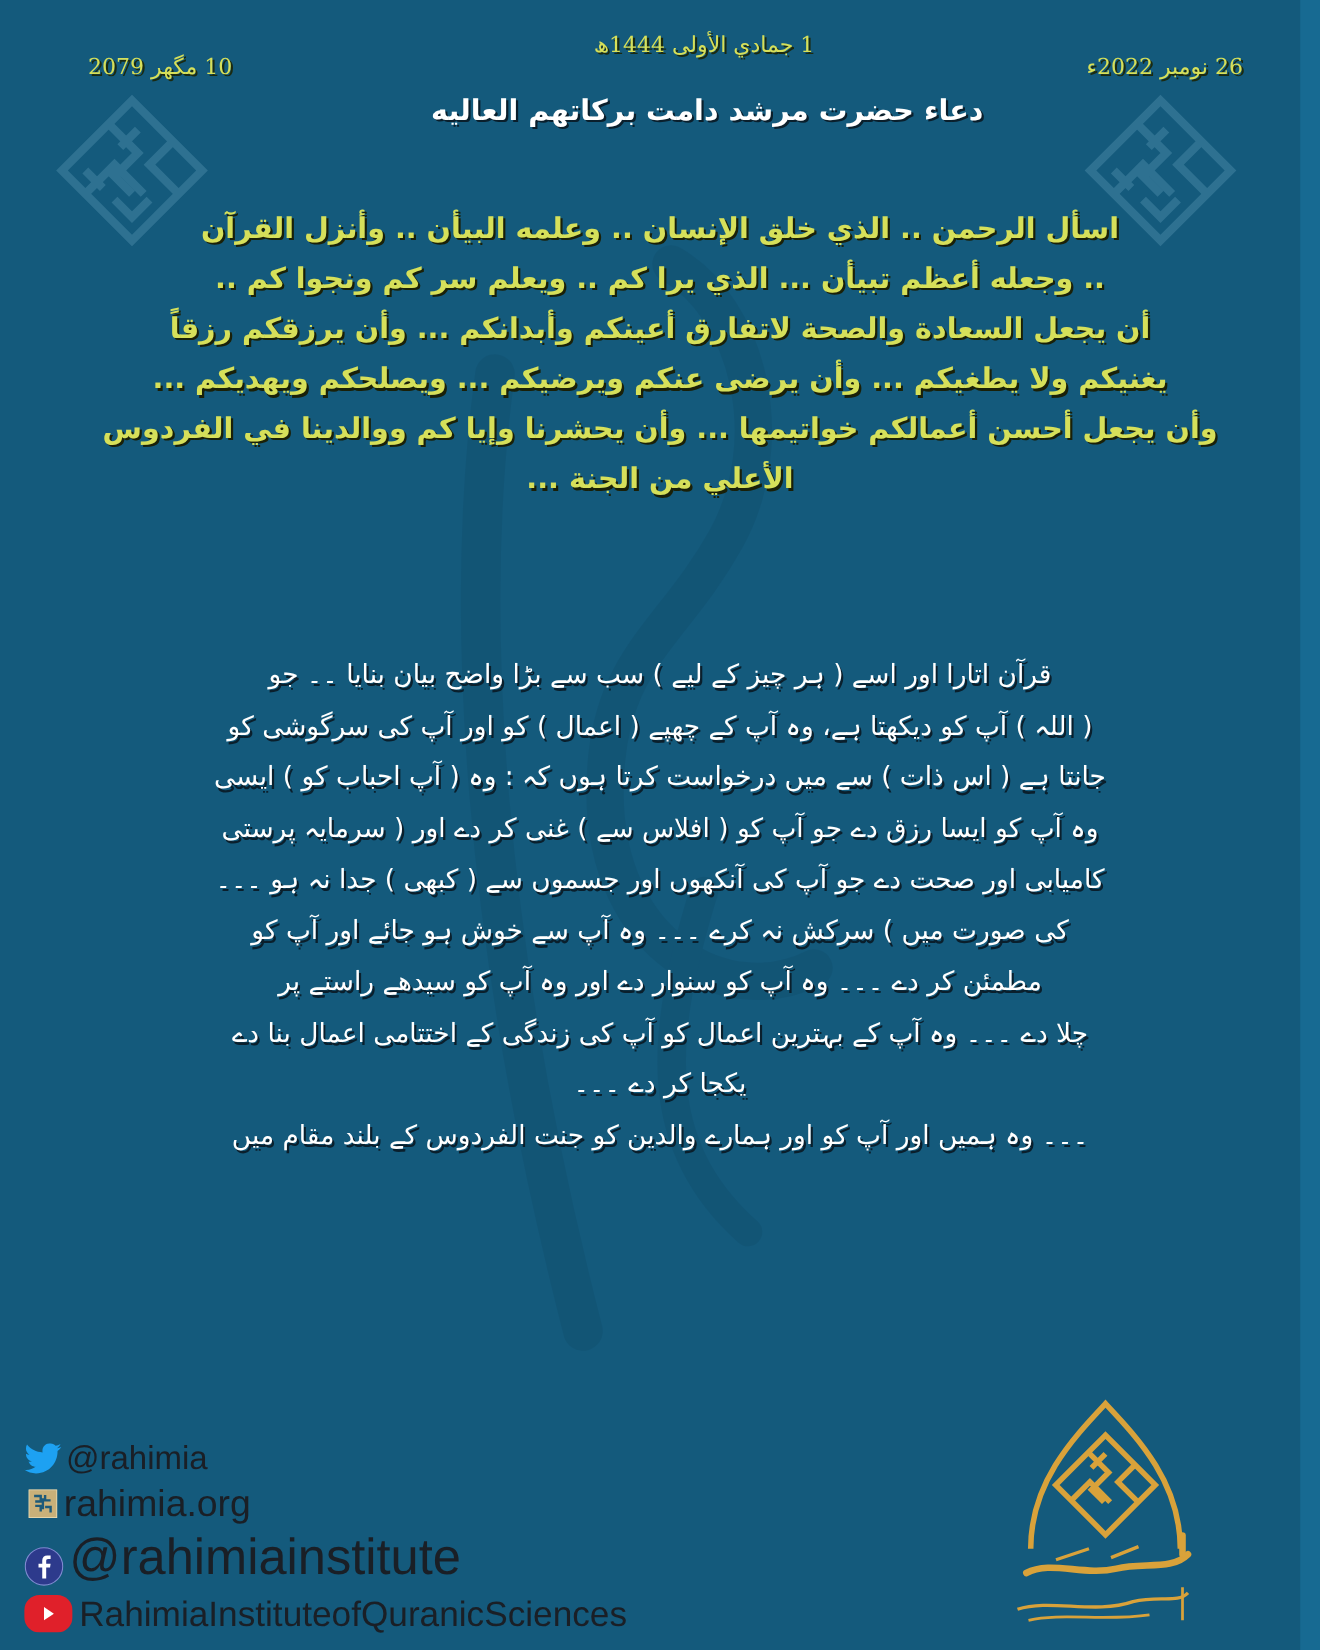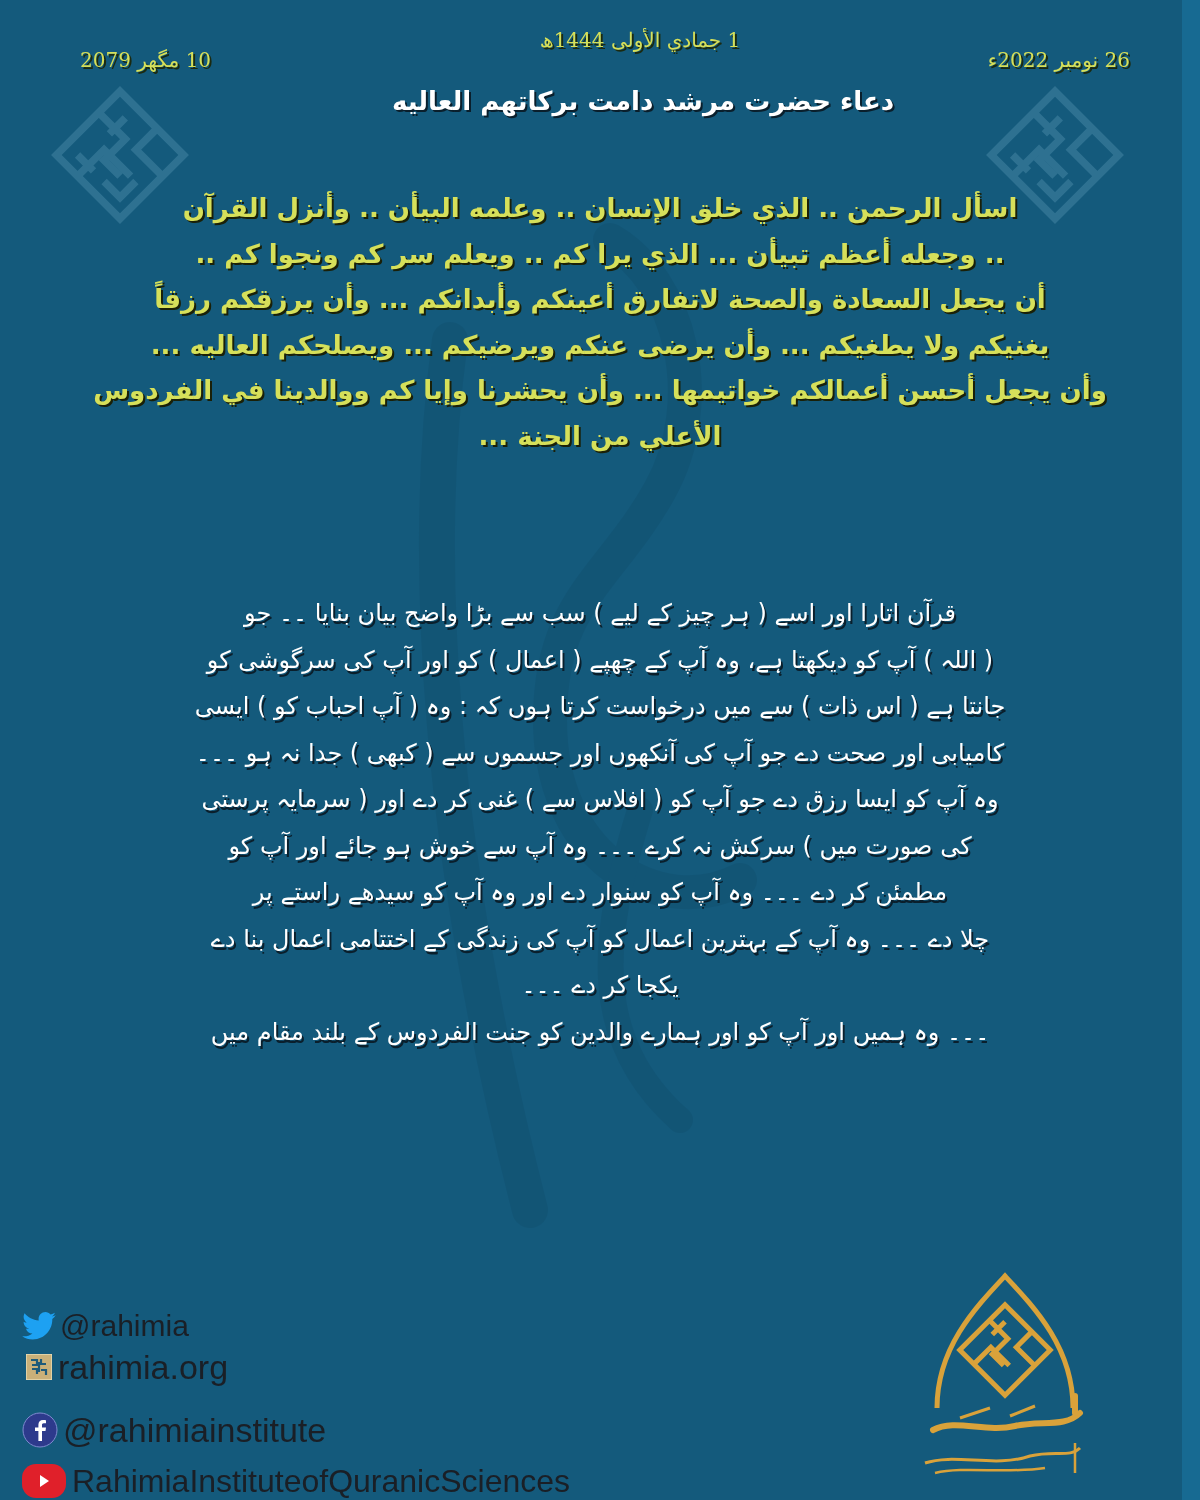--- a/index.html
+++ b/index.html
@@ -54,21 +54,21 @@
   .urdu div { white-space:nowrap; }
   .social {
     position:absolute; left:22px; top:1306px;
   }
   .social-row {
     display:flex; align-items:center; color:#1a1f26;
     font-family:"Liberation Sans", sans-serif; white-space:nowrap;
   }
   .row-tw { font-size:30px; height:40px; }
   .row-web { font-size:34px; height:42px; margin-top:0px; }
-  .row-fb { font-size:34px; height:52px; margin-top:16px; }
+  .row-fb { font-size:46px; height:52px; margin-top:2px;align-items:flex-end; }
   .row-yt { font-size:32px; height:50px; margin-top:0px; }
   .icon-tw { width:34px; height:28px; margin-right:4px; }
   .icon-web { width:26px; height:26px; margin-right:6px; margin-left:4px; }
   .icon-fb { width:36px; height:36px; margin-right:5px; }
   .icon-yt { width:44px; height:34px; margin-right:6px; }
   .logo {
     position:absolute; left:915px; top:1268px; width:180px; height:215px;
   }
 </style>
 </head>
@@ -100,31 +100,31 @@
 <div class="date hijri">1 جمادي الأولى 1444ھ</div>
 <div class="date greg">26 نومبر 2022ء</div>
 <div class="date bikrami">10 مگھر 2079</div>
 
 <div class="title">دعاء حضرت مرشد دامت برکاتهم العاليه</div>
 
 <div class="arabic">
   <div>اسأل الرحمن .. الذي خلق الإنسان .. وعلمه البيأن .. وأنزل القرآن</div>
   <div>.. وجعله أعظم تبيأن ... الذي يرا كم .. ويعلم سر كم ونجوا كم ..</div>
   <div>أن يجعل السعادة والصحة لاتفارق أعينكم وأبدانكم ... وأن يرزقكم رزقاً</div>
-  <div>يغنيكم ولا يطغيكم ... وأن يرضى عنكم ويرضيكم ... ويصلحكم العاليه ...</div>
+  <div>يغنيكم ولا يطغيكم ... وأن يرضى عنكم ويرضيكم ... ويصلحكم ويهديكم ...</div>
   <div>وأن يجعل أحسن أعمالكم خواتيمها ... وأن يحشرنا وإيا كم ووالدينا في الفردوس</div>
   <div>الأعلي من الجنة ...</div>
 </div>
 
 <div class="urdu">
   <div>قرآن اتارا اور اسے ( ہر چیز کے لیے ) سب سے بڑا واضح بیان بنایا ۔۔ جو</div>
   <div>( اللہ ) آپ کو دیکھتا ہے، وہ آپ کے چھپے ( اعمال ) کو اور آپ کی سرگوشی کو</div>
   <div>جانتا ہے ( اس ذات ) سے میں درخواست کرتا ہوں کہ : وہ ( آپ احباب کو ) ایسی</div>
+  <div>وہ آپ کو ایسا رزق دے جو آپ کو ( افلاس سے ) غنی کر دے اور ( سرمایہ پرستی</div>
   <div>کامیابی اور صحت دے جو آپ کی آنکھوں اور جسموں سے ( کبھی ) جدا نہ ہو ۔۔۔</div>
-  <div>وہ آپ کو ایسا رزق دے جو آپ کو ( افلاس سے ) غنی کر دے اور ( سرمایہ پرستی</div>
   <div>کی صورت میں ) سرکش نہ کرے ۔۔۔ وہ آپ سے خوش ہو جائے اور آپ کو</div>
   <div>مطمئن کر دے ۔۔۔ وہ آپ کو سنوار دے اور وہ آپ کو سیدھے راستے پر</div>
   <div>چلا دے ۔۔۔ وہ آپ کے بہترین اعمال کو آپ کی زندگی کے اختتامی اعمال بنا دے</div>
   <div>یکجا کر دے ۔۔۔</div>
   <div>۔۔۔ وہ ہمیں اور آپ کو اور ہمارے والدین کو جنت الفردوس کے بلند مقام میں</div>
 </div>
 
 <div class="social">
   <div class="social-row row-tw">
     <svg class="icon-tw" viewBox="0 0 24 20">

